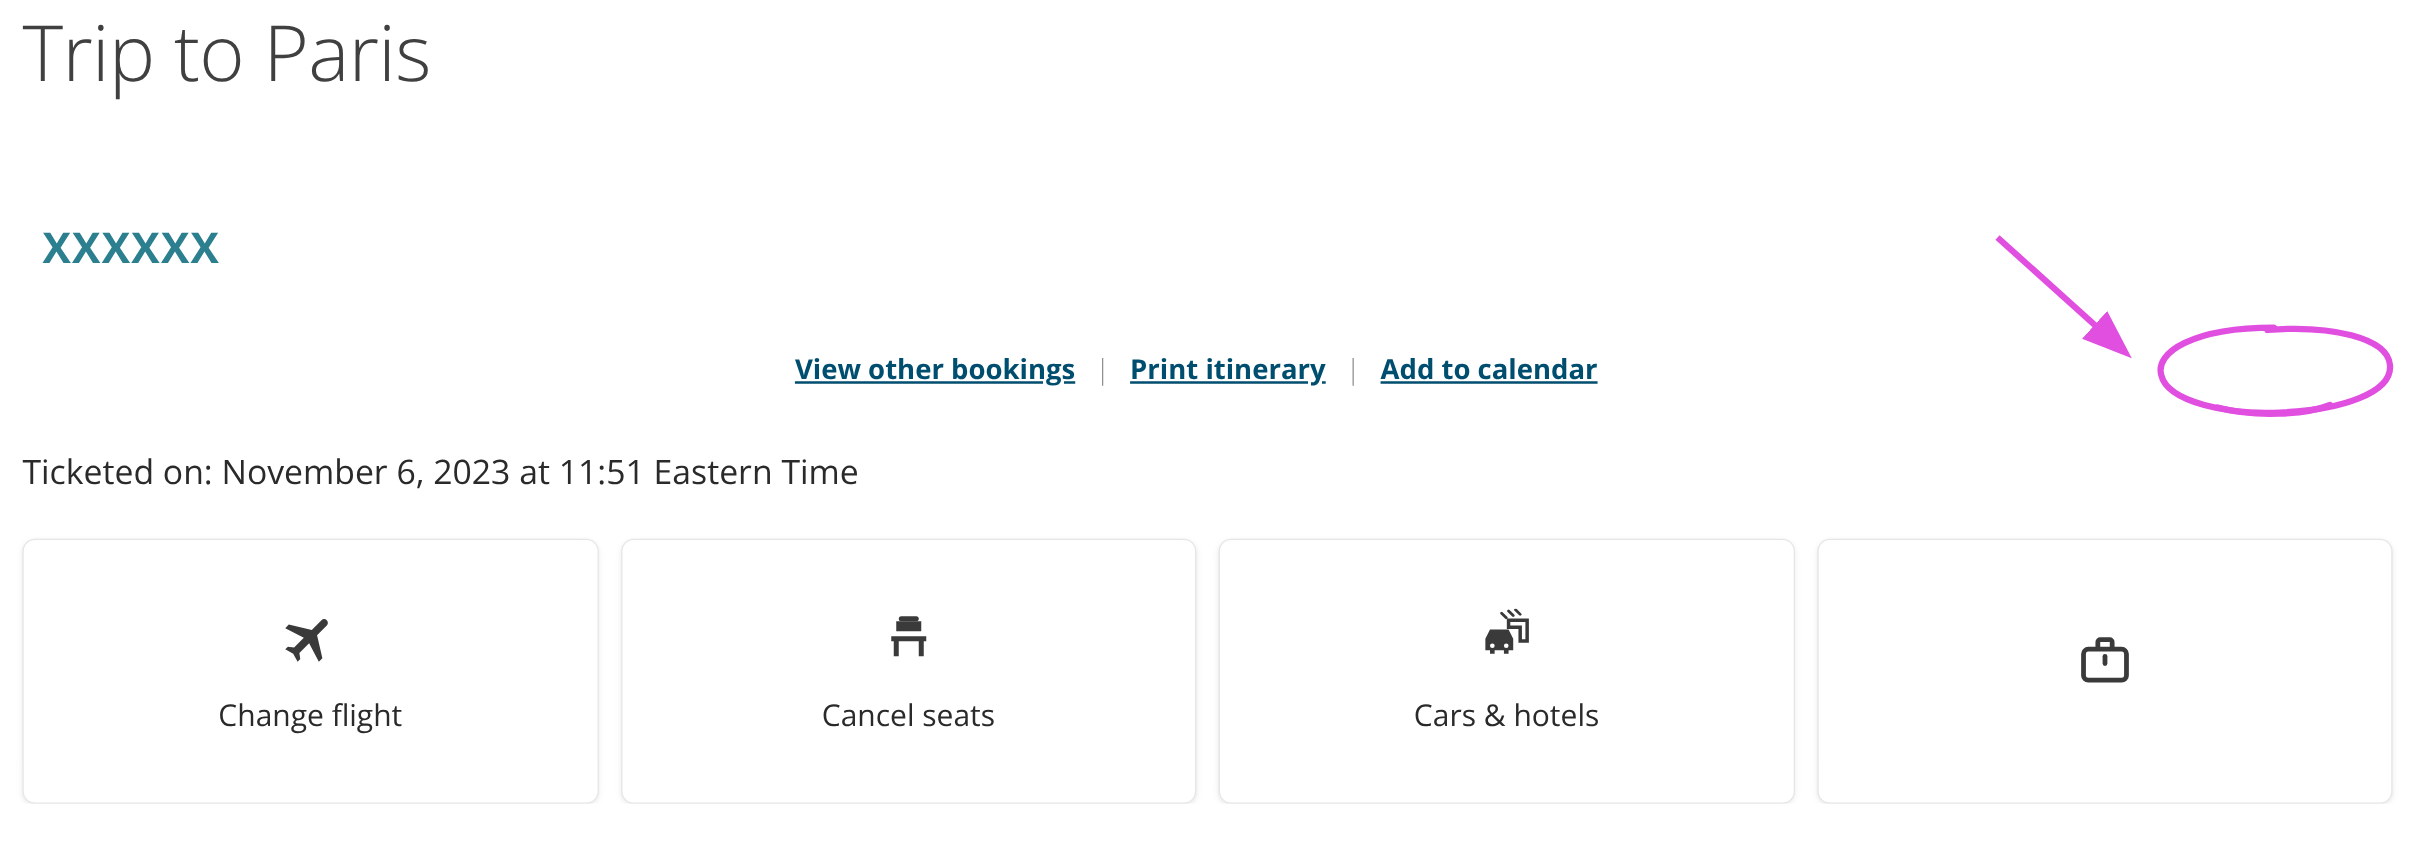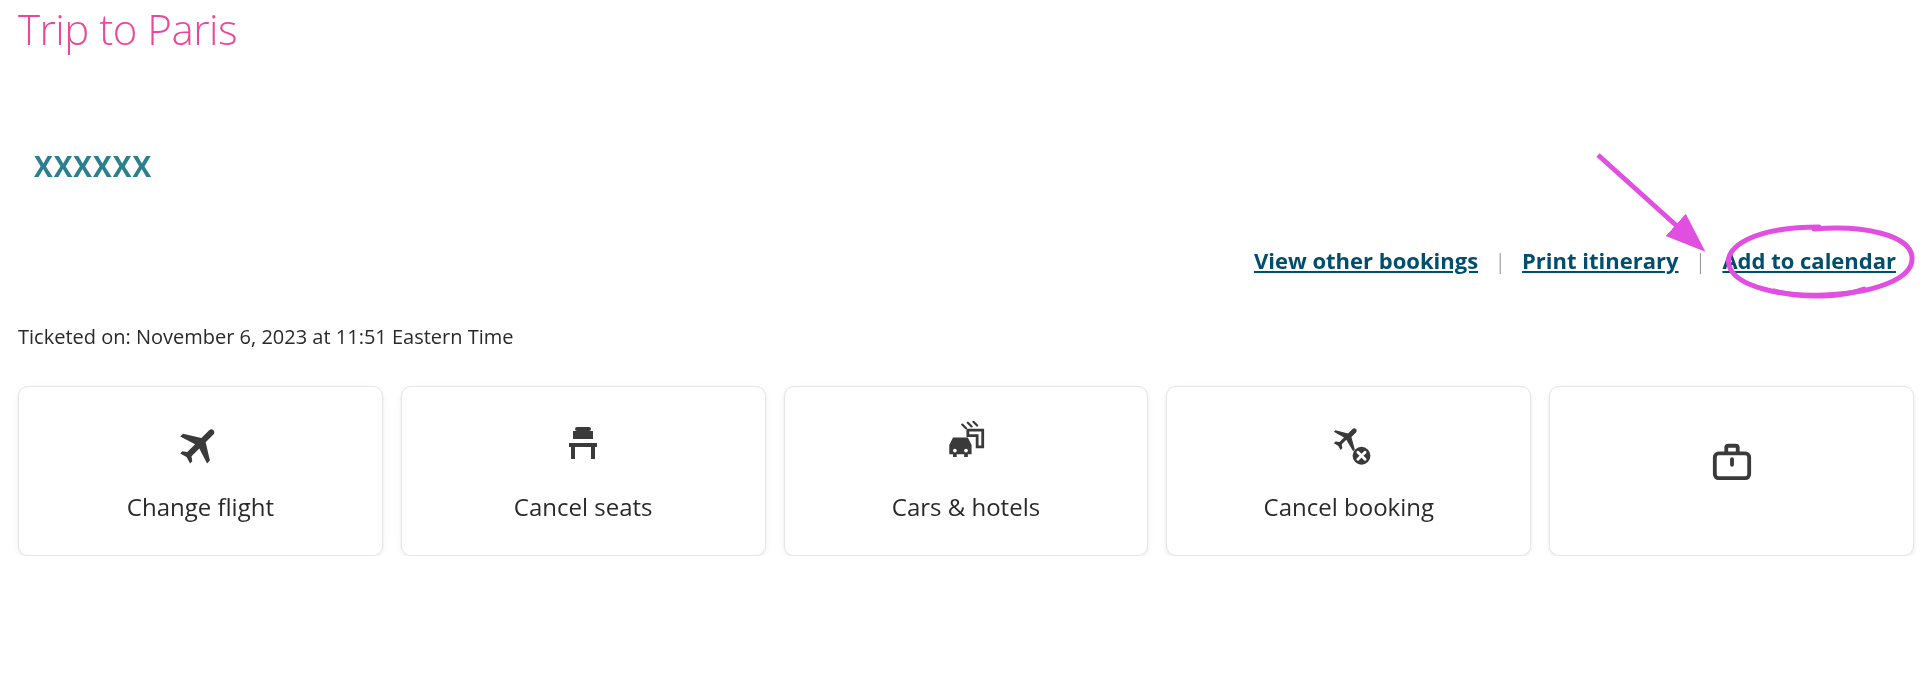--- a/index.html
+++ b/index.html
@@ -8,81 +8,81 @@
       box-sizing: border-box;
     }
     body {
       font-family: -apple-system, BlinkMacSystemFont, "Segoe UI", "Open Sans", Helvetica, Arial, sans-serif;
       background: #fff;
       padding: 0 18px;
       color: #2a2a2a;
       width: 1932px;
     }
     .page-title {
-      font-size: 42px;
+      font-size: 62px;
       font-weight: 300;
-      color: #ec4899;
+      color: #404040;
       margin-bottom: 90px;
       letter-spacing: -0.5px;
     }
     .booking-ref-row {
       display: flex;
       align-items: baseline;
       margin-bottom: 60px;
       padding-left: 16px;
     }
     .booking-ref-label {
       font-size: 34px;
       font-weight: 300;
       color: #5a5a5a;
       margin-right: 18px;
     }
     .booking-ref-value {
-      font-size: 28px;
+      font-size: 34px;
       font-weight: 700;
       color: #2b7f8f;
       letter-spacing: 1px;
     }
     .link-row {
       display: flex;
-      justify-content: flex-end;
+      justify-content: center;
       align-items: center;
       margin-bottom: 48px;
       padding-right: 18px;
       position: relative;
     }
     .link-item {
       font-size: 22px;
       font-weight: 700;
       color: #004e6f;
       text-decoration: underline;
       cursor: pointer;
     }
     .link-sep {
       color: #8a8a8a;
       margin: 0 16px;
       font-size: 22px;
       font-weight: 300;
     }
     .ticketed-row {
-      font-size: 20px;
+      font-size: 27px;
       color: #2a2a2a;
       margin-bottom: 36px;
     }
     .tiles-row {
       display: flex;
       gap: 18px;
     }
     .tile {
       flex: 1;
       background: #fff;
       border: 1px solid #e6e6e6;
       border-radius: 10px;
       box-shadow: 0 1px 3px rgba(0,0,0,0.06), 0 2px 8px rgba(0,0,0,0.04);
-      height: 170px;
+      height: 212px;
       display: flex;
       flex-direction: column;
       align-items: center;
       justify-content: center;
       cursor: pointer;
       padding: 12px;
     }
     .tile-icon {
       height: 52px;
       display: flex;
@@ -177,30 +177,20 @@
         <path d="M15 4 l8 0 l0 9 l-3 0 l0-6 l-5 0 z" fill="none" stroke="#3a3a3a" stroke-width="1.5"></path>
         <path d="M12 1 l2 2 M15 0 l2 2 M18 -0.5 l2 2" stroke="#3a3a3a" stroke-width="1.2" stroke-linecap="round"></path>
         <path d="M5 12 l2-4 h8 l2 4 v5 h-2 v1.5 h-2 V17 H9 v1.5 H7 V17 H5 z"></path>
         <circle cx="8" cy="15" r="1" fill="#fff"></circle>
         <circle cx="14" cy="15" r="1" fill="#fff"></circle>
       </svg>
     </div>
     <div class="tile-label">Cars &amp; hotels</div>
   </div>
 
-  <div class="tile">
-    <div class="tile-icon">
-      <svg width="50" height="44" viewBox="0 0 28 24" fill="#3a3a3a">
-        <path d="M21 12v-1.5l-7-4V2.5C14 1.67 13.33 1 12.5 1S11 1.67 11 2.5V6.5l-7 4V12l7-2v4l-2 1.5V17l3-0.8 3 0.8v-1.5L13 14v-4l8 2z" transform="rotate(45 12 10) scale(0.9)"></path>
-        <circle cx="21" cy="18" r="5" fill="#3a3a3a"></circle>
-        <path d="M19 16 l4 4 M23 16 l-4 4" stroke="#fff" stroke-width="1.6" stroke-linecap="round"></path>
-      </svg>
-    </div>
-    <div class="tile-label">Cancel booking</div>
-  </div>
 
   <div class="tile">
     <div class="tile-icon">
       <svg width="46" height="42" viewBox="0 0 24 22" fill="none" stroke="#3a3a3a" stroke-width="2">
         <rect x="3" y="7" width="18" height="13" rx="2"></rect>
         <path d="M9 7 V4 a1 1 0 0 1 1-1 h4 a1 1 0 0 1 1 1 V7"></path>
         <line x1="12" y1="10" x2="12" y2="13" stroke-linecap="round"></line>
       </svg>
     </div>
   </div>

